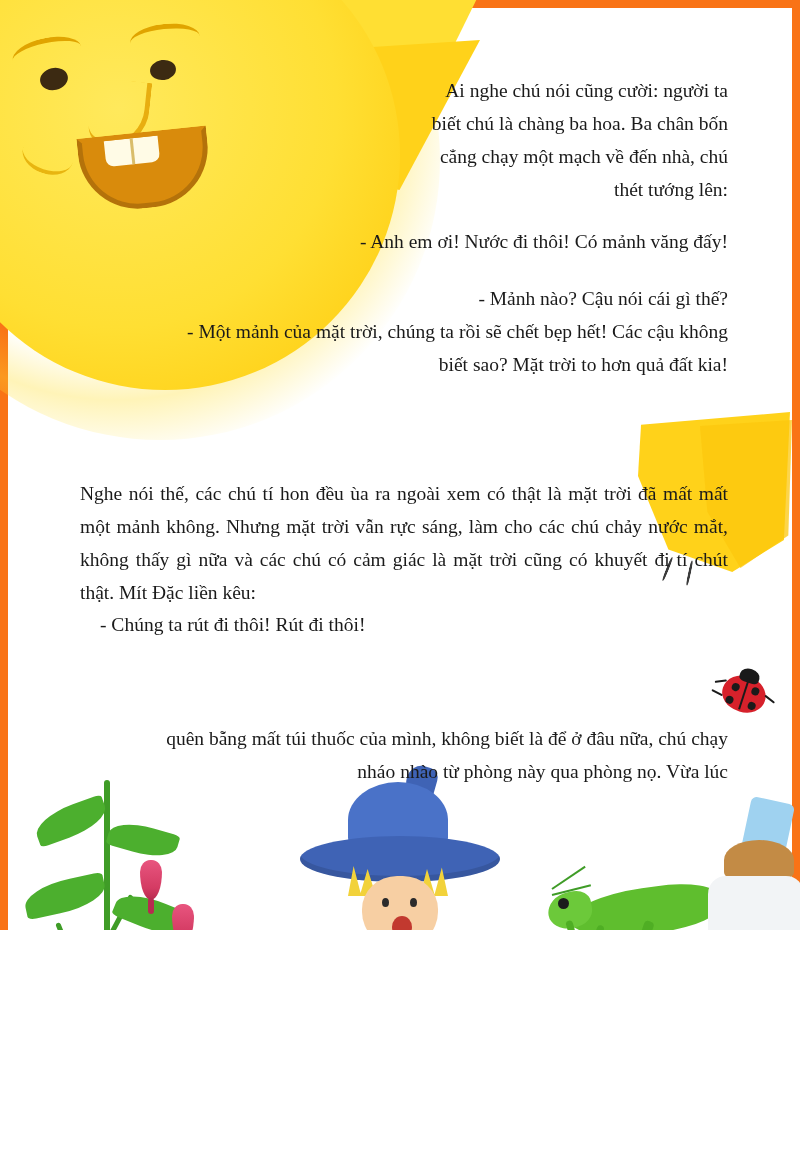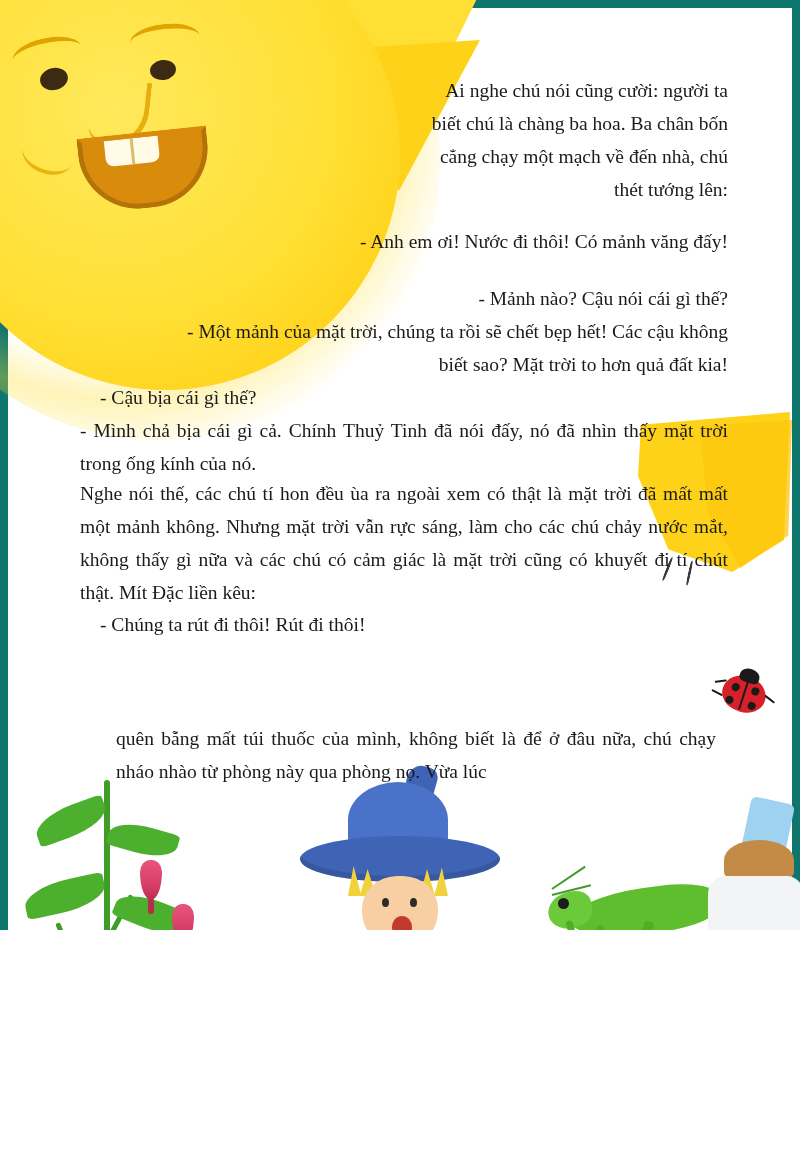--- a/index.html
+++ b/index.html
@@ -4,21 +4,21 @@
 <style>
   html, body {
     margin: 0;
     padding: 0;
     background: #ffffff;
   }
   #page {
     position: relative;
     width: 800px;
     height: 930px;
-    background: #0f766e;
+    background: #f97316;
     overflow: hidden;
     font-family: "Liberation Serif", serif;
   }
 
   
   .sky {
     position: absolute;
     left: 8px; top: 8px;
     width: 784px; height: 1150px;
     background: #ffffff;
@@ -392,21 +392,21 @@
   }
   .p1 { left: 430px; top: 54px;  width: 298px; text-align: right; }
   .p2 { left: 322px; top: 205px; width: 406px; text-align: right; }
   .p3 { left: 322px; top: 262px; width: 406px; text-align: right; }
   .p4 { left: 178px; top: 295px; width: 550px; text-align: right; }
   .p5 { left: 100px; top: 361px; width: 628px; }
   .p6 { left: 80px;  top: 394px; width: 648px; }
   .p7 { left: 80px;  top: 457px; width: 648px; }
   .p8 { left: 100px; top: 588px; width: 628px; }
   .p9 { left: 80px;  top: 637px; width: 648px; }
-  .p10 { left: 116px; top: 702px; width: 600px; }
+  .p10 { left: 128px; top: 702px; width: 600px; text-align: right; }
 </style>
 </head>
 <body>
 
 <div id="page">
 
   <div class="sky"></div>
 
   <div>
     <div class="sun-glow"></div>
@@ -515,20 +515,18 @@
     <div class="stripe-leg" style="left:58px; top:176px;"></div>
     <div class="rshoe" style="left:8px; top:238px;"></div>
     <div class="rshoe" style="left:56px; top:238px;"></div>
   </div>
 
   <div class="text-layer">
     <p class="para p1">Ai nghe chú nói cũng cười: người ta biết chú là chàng ba hoa. Ba chân bốn cẳng chạy một mạch về đến nhà, chú thét tướng lên:</p>
     <p class="para p2">- Anh em ơi! Nước đi thôi! Có mảnh văng đấy!</p>
     <p class="para p3">- Mảnh nào? Cậu nói cái gì thế?</p>
     <p class="para p4">- Một mảnh của mặt trời, chúng ta rồi sẽ chết bẹp hết! Các cậu không biết sao? Mặt trời to hơn quả đất kia!</p>
-    <p class="para p5">- Cậu bịa cái gì thế?</p>
-    <p class="para p6">- Mình chả bịa cái gì cả. Chính Thuỷ Tinh đã nói đấy, nó đã nhìn thấy mặt trời trong ống kính của nó.</p>
     <p class="para p7">Nghe nói thế, các chú tí hon đều ùa ra ngoài xem có thật là mặt trời đã mất mất một mảnh không. Nhưng mặt trời vẫn rực sáng, làm cho các chú chảy nước mắt, không thấy gì nữa và các chú có cảm giác là mặt trời cũng có khuyết đi tí chút thật. Mít Đặc liền kêu:</p>
     <p class="para p8">- Chúng ta rút đi thôi! Rút đi thôi!</p>
     <p class="para p10">quên bẵng mất túi thuốc của mình, không biết là để ở đâu nữa, chú chạy nháo nhào từ phòng này qua phòng nọ. Vừa lúc</p>
   </div>
 
 </div>
 
 </body></html>

